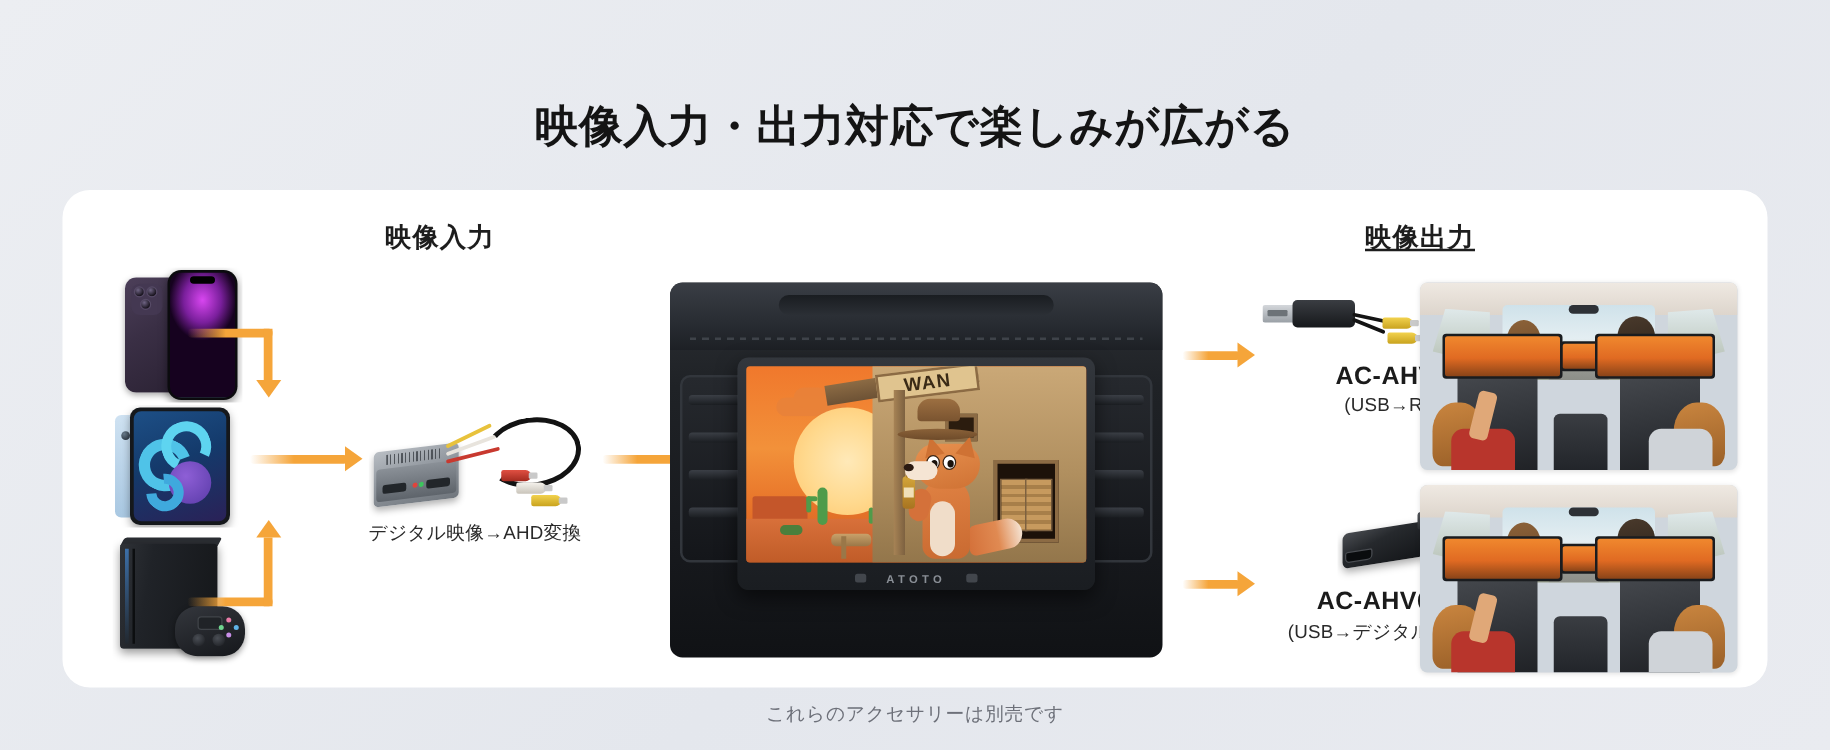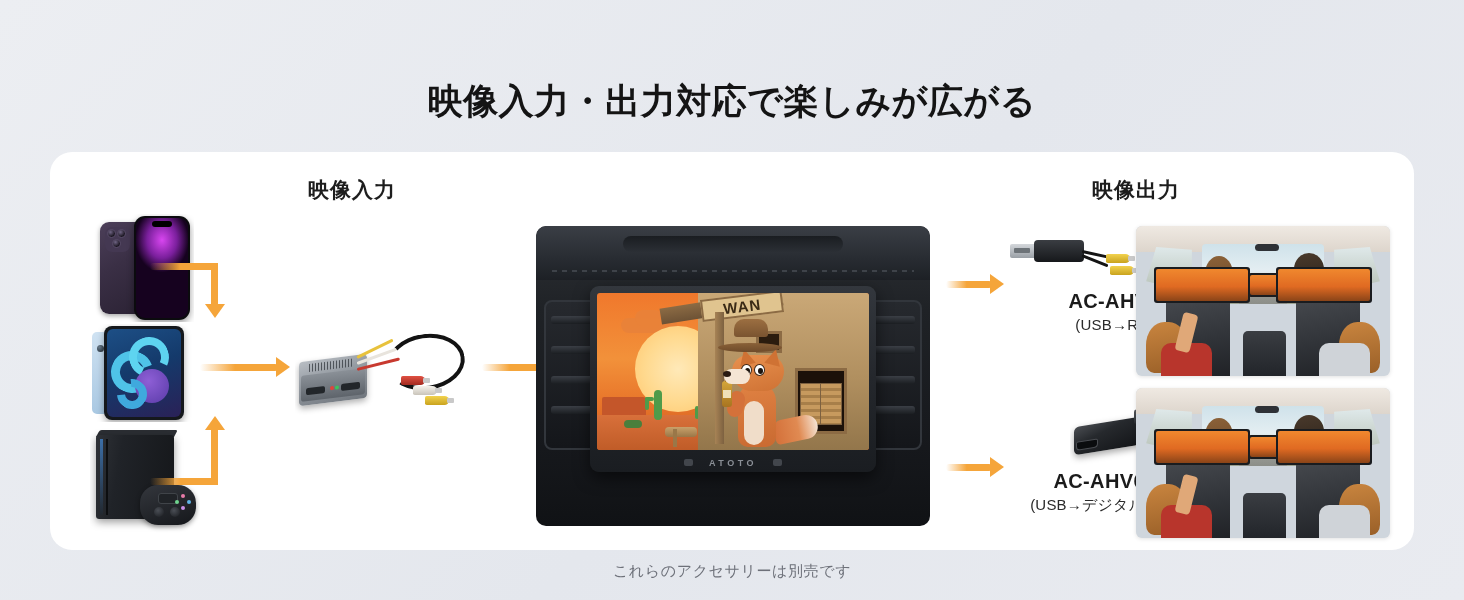--- a/index.html
+++ b/index.html
@@ -37,21 +37,21 @@
   .section-label {
     position: absolute;
     font-size: 21px;
     font-weight: 700;
     color: #1d1d1d;
     top: 24px;
     letter-spacing: 1px;
     text-align: right;
   }
   .section-label.input  { left: 258px; }
-  .section-label.output { left: 1042px; }
+  .section-label.output { left: 1042px; text-decoration: underline; }
 
   
   .footnote {
     position: absolute;
     top: 562px; left: 0; width: 100%;
     text-align: center;
     font-size: 15px;
     color: #6d7079;
     letter-spacing: 0.6px;
   }
@@ -630,20 +630,21 @@
       </div>
     <div class="rca white" style="left:118px; top:66px;">
         <span class="tip"></span>
       </div>
     <div class="rca yellow" style="left:130px; top:76px;">
         <span class="tip"></span>
       </div>
   </div>
 
   <div class="device-caption" id="cap-hav50">
+    <div class="sub">デジタル映像→AHD変換</div>
   </div>
 
   <div class="arrow-line fade-h" style="left:432px; top:212px; width:62px; height:7px; border-radius:3px;"></div>
   <div class="arrow-head right" style="left:492px; top:205px;"></div>
 
   <div class="thumb" id="headunit">
     <div class="dash-top">
       <div class="dash-slot"></div>
     </div>
     <div class="dash-stitch"></div>

